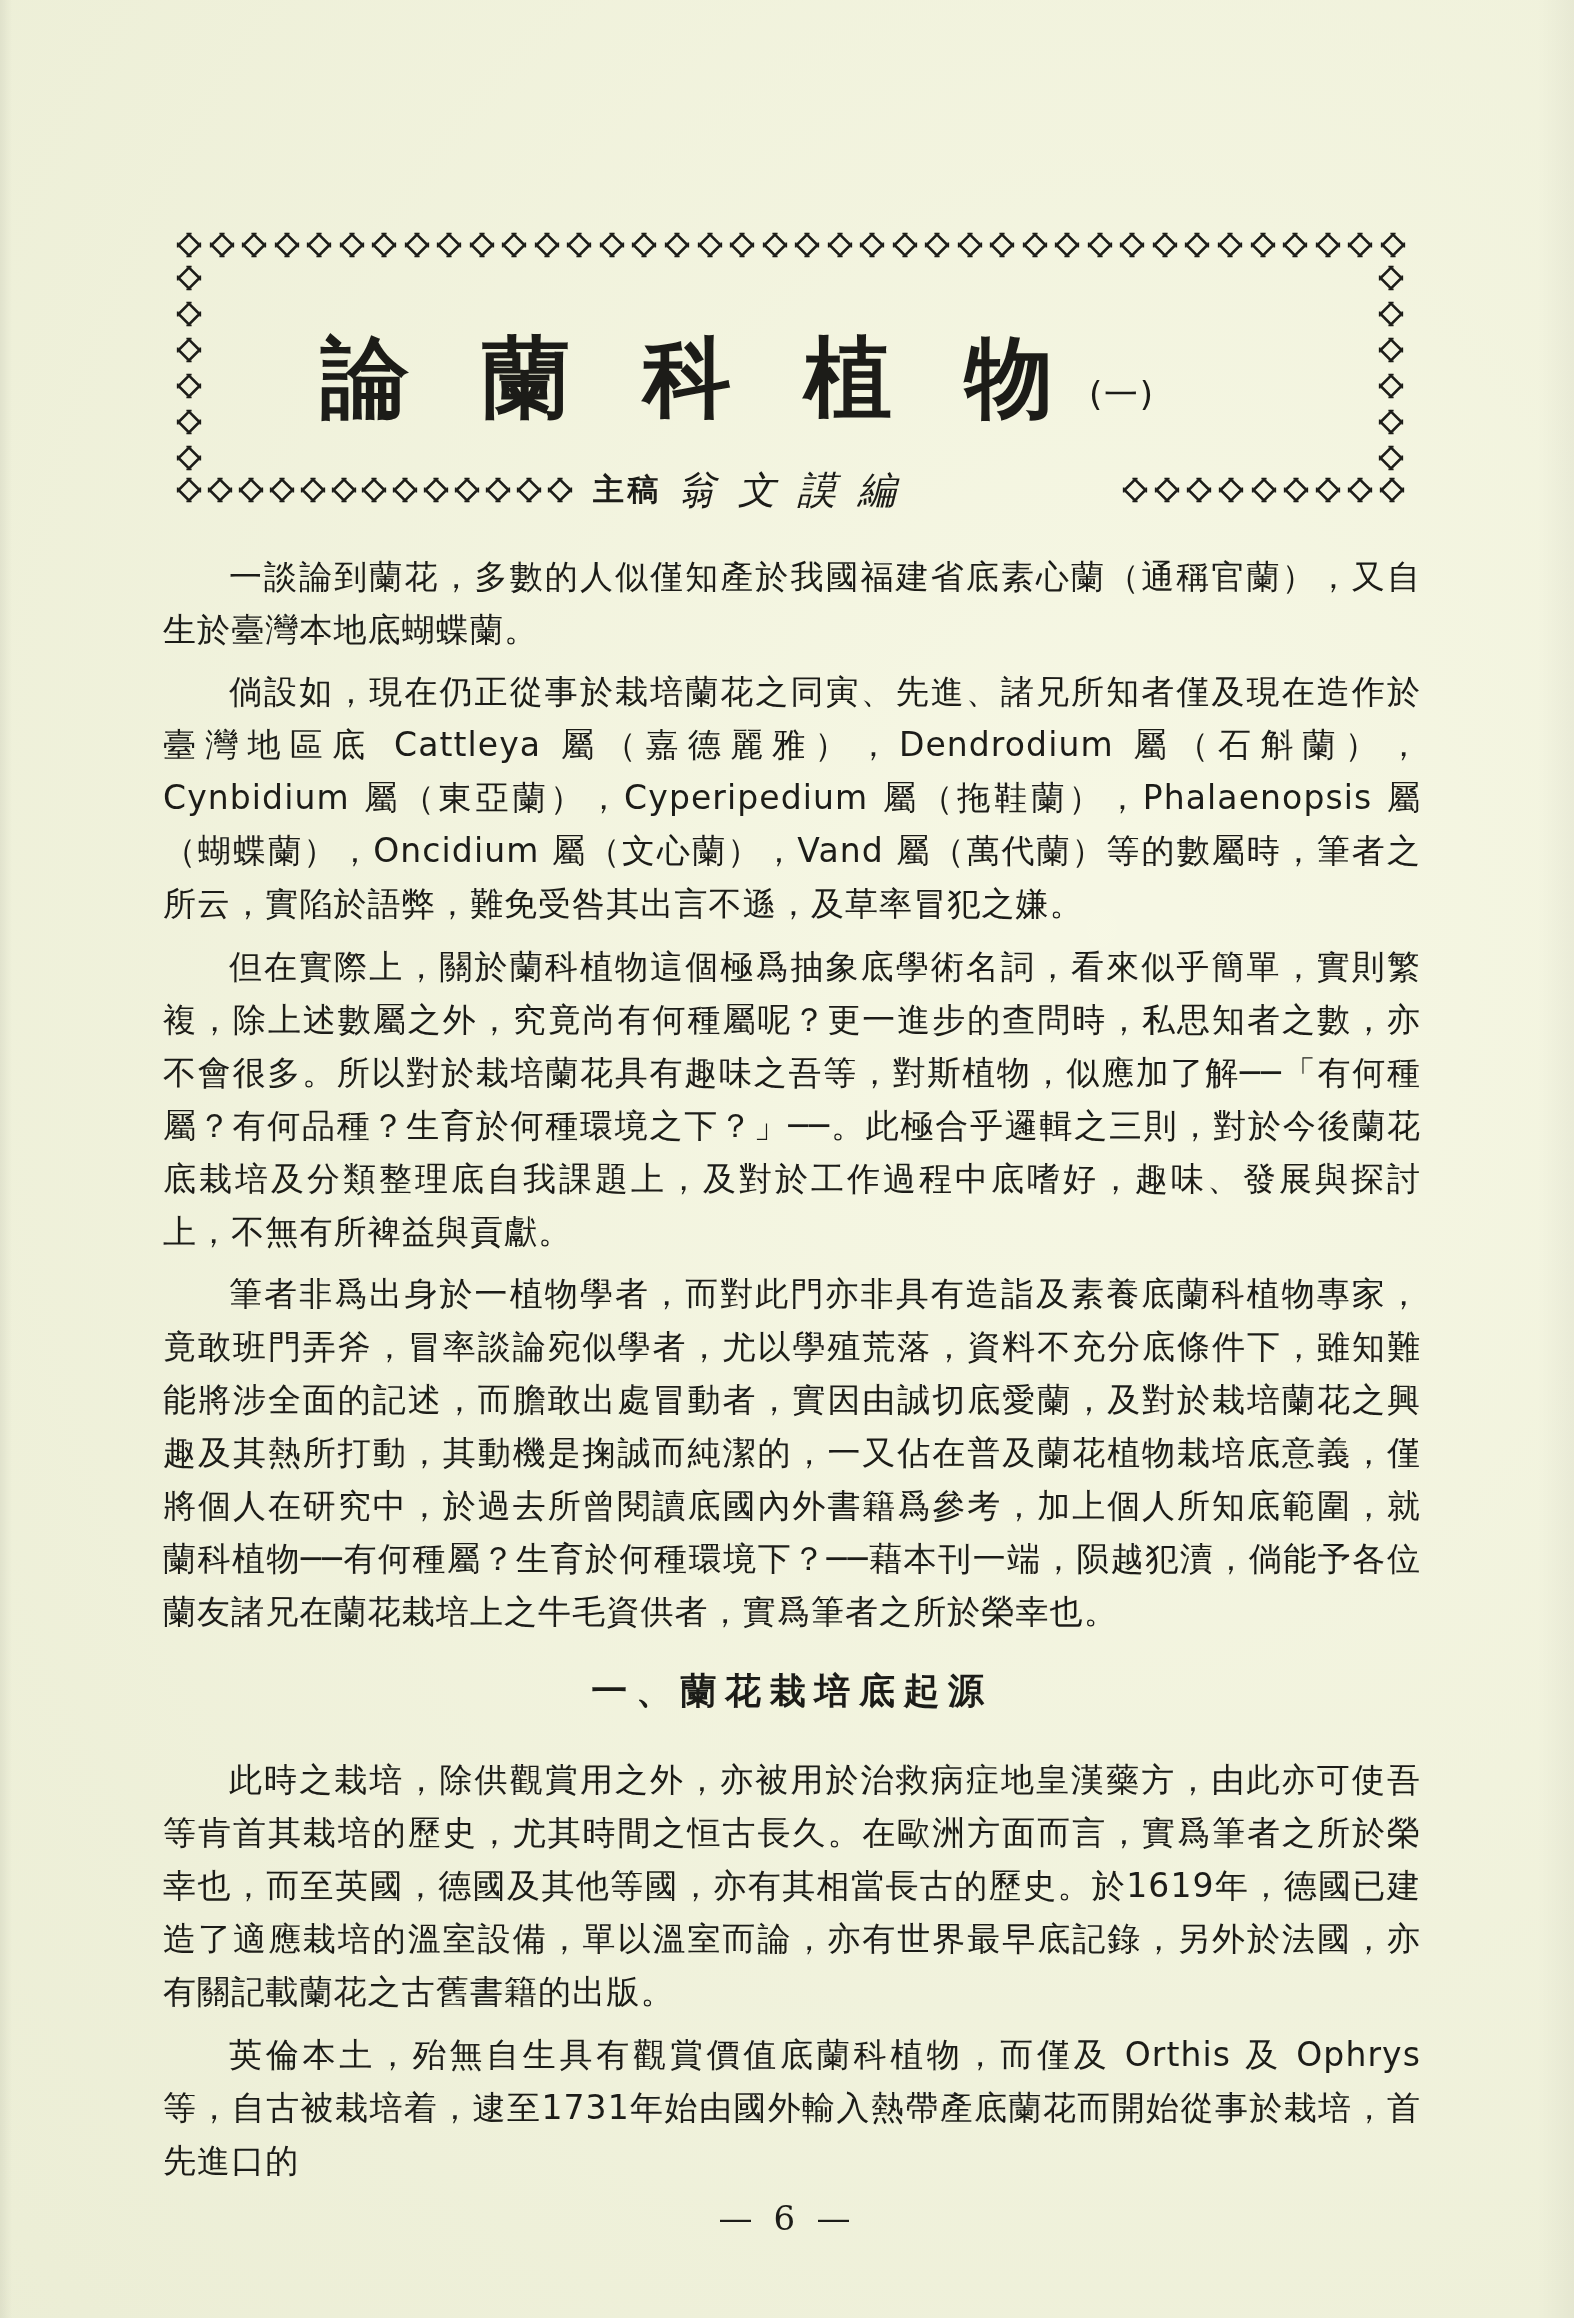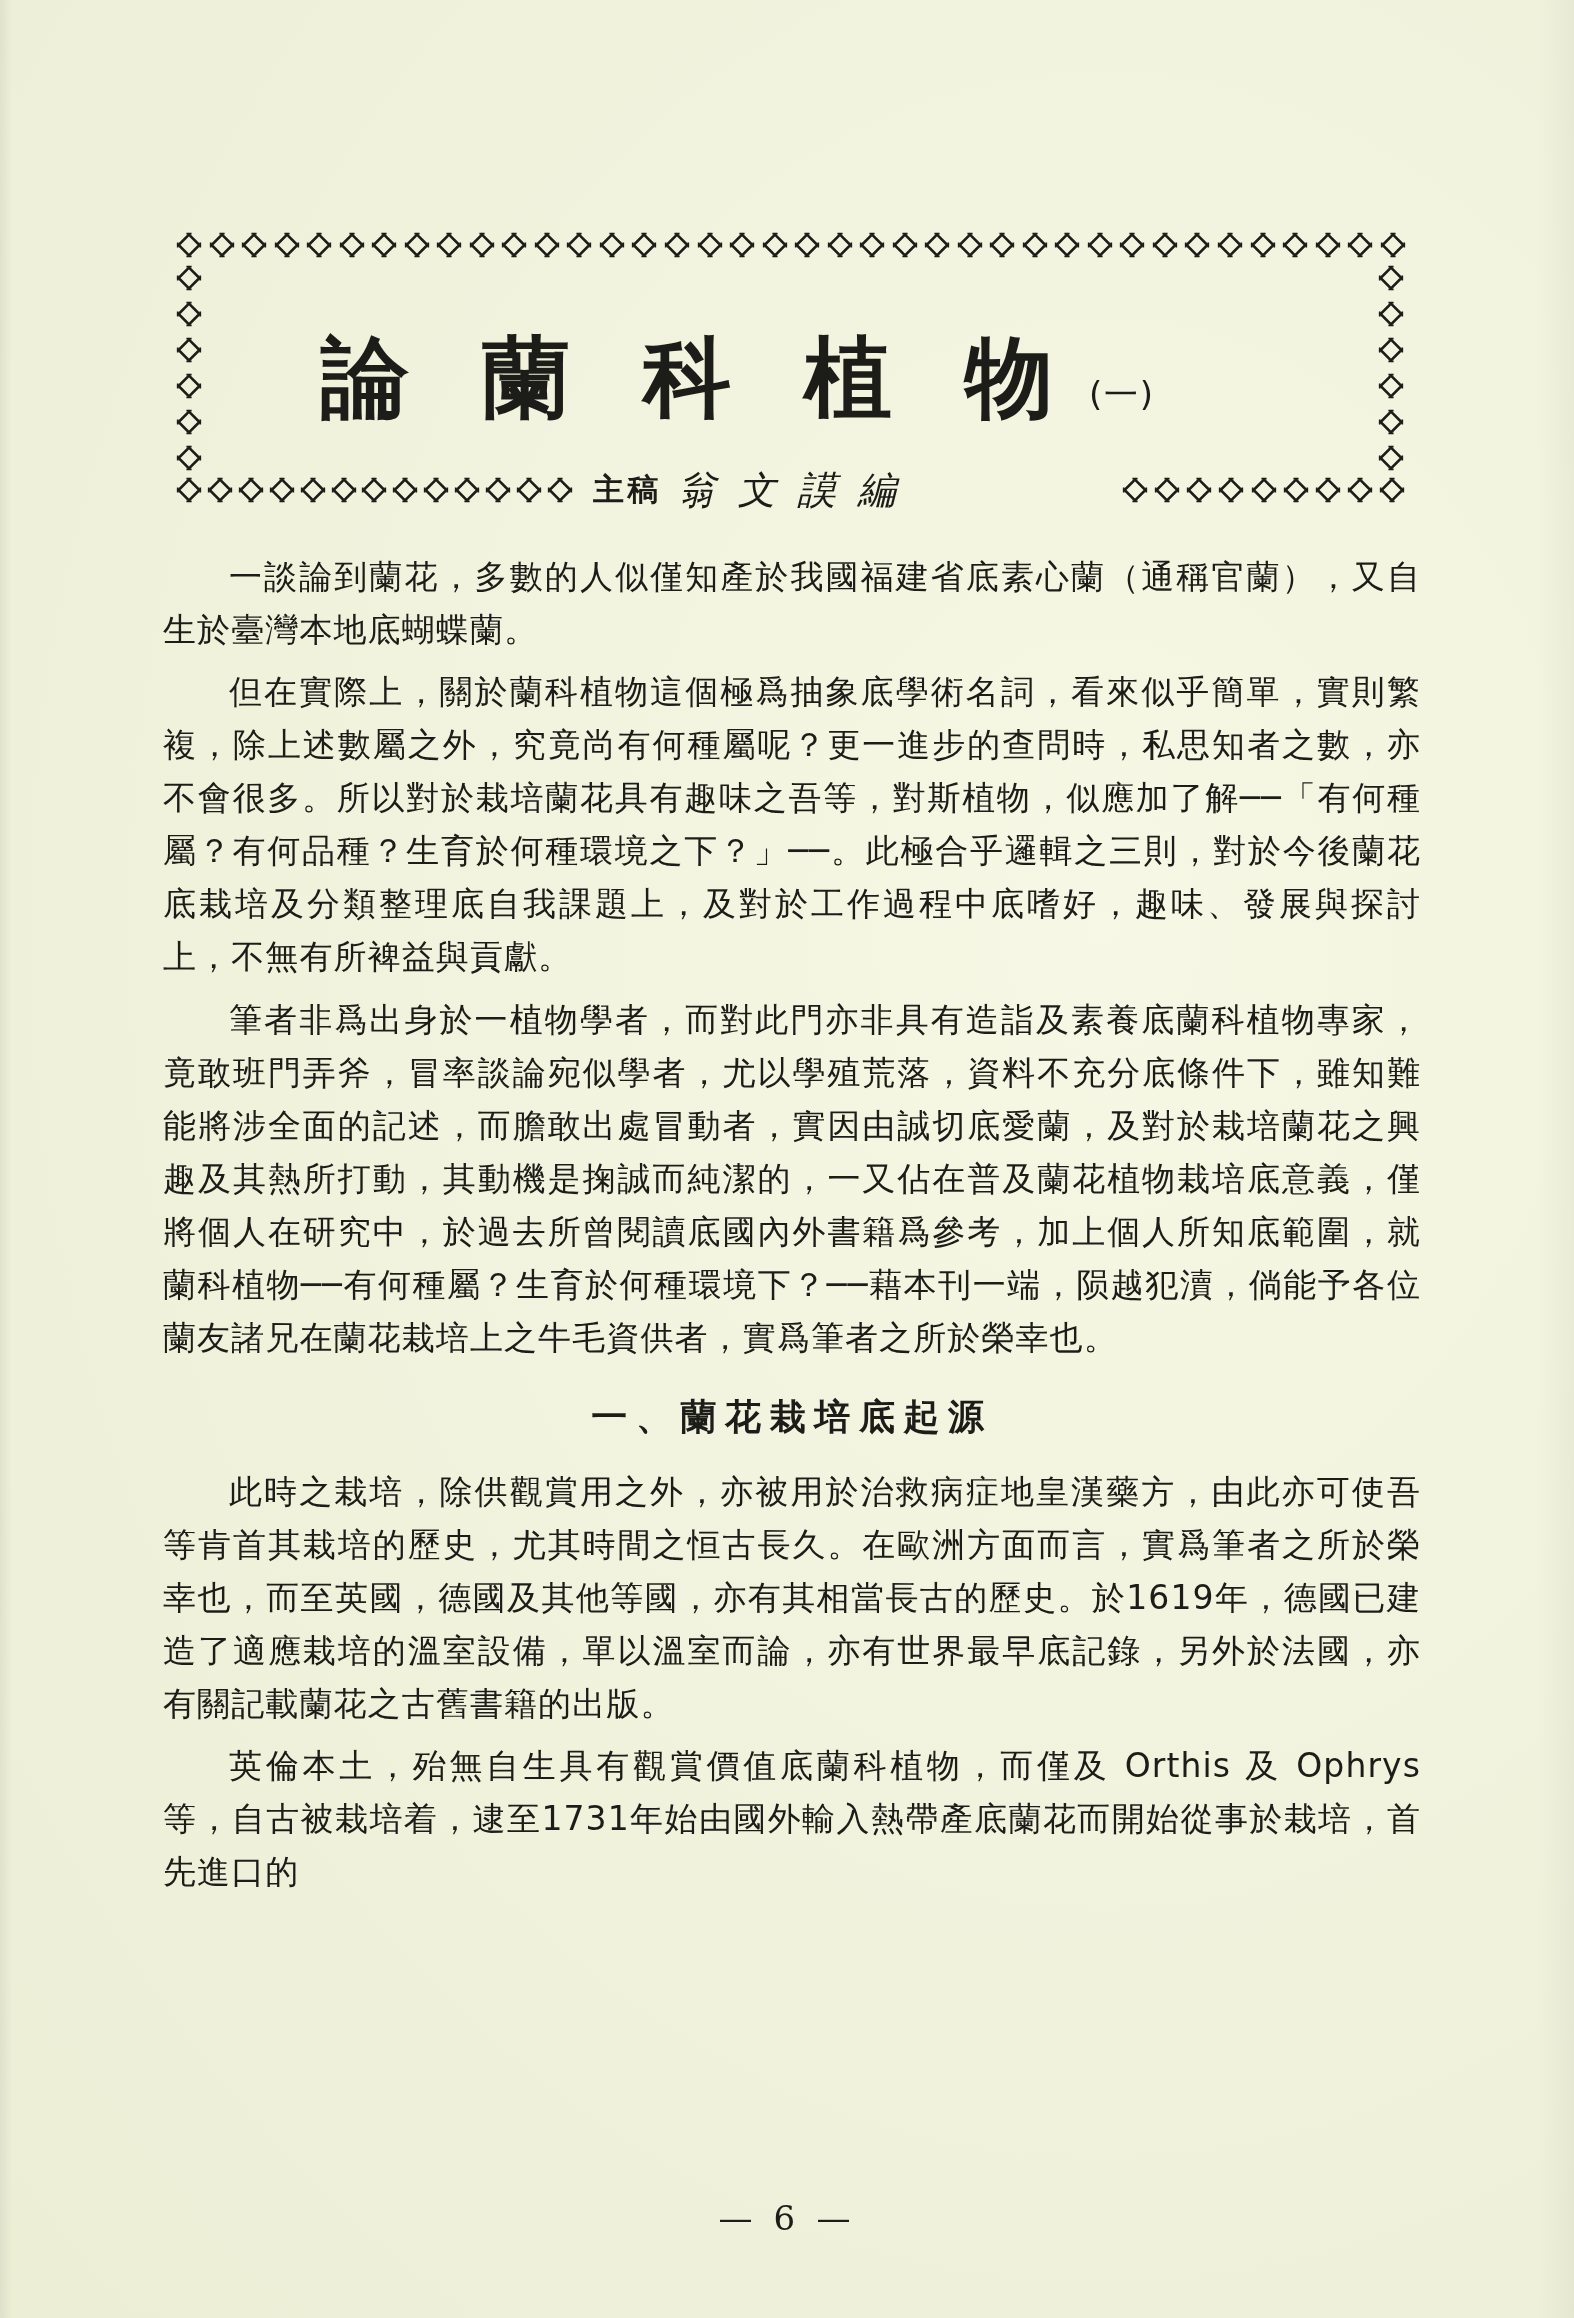--- a/index.html
+++ b/index.html
@@ -48,21 +48,21 @@
   .body {
     position:absolute; left:163px; top:550px; width:1258px;
     font-family:"DejaVu Sans", "Liberation Sans", sans-serif;
     font-size:33px; line-height:53px;
     text-align:justify; text-justify:inter-character;
     letter-spacing:1.1px;
   }
   .para { margin:0 0 9.4px 0; text-indent:2em; }
   .section-heading {
     text-align:center; font-weight:bold; font-size:36px; letter-spacing:8.6px;
-    margin:26px 0 22px 0; text-indent:0;
+    margin:26px 0 36px 0; text-indent:0;
     font-family:"DejaVu Sans", "Liberation Sans", sans-serif;
   }
 
   .page-number {
     position:absolute; left:0; width:1574px; top:2198px; text-align:center;
     font-family:"DejaVu Serif", "Liberation Serif", serif; font-size:34px; letter-spacing:5.2px;
   }
 </style>
 </head>
 <body>
@@ -523,20 +523,21 @@
     <span class="t-part">(一)</span>
   </div>
 
   <div class="byline">
     <span class="role">主稿</span>
     <span class="author">翁文謨編</span>
   </div>
 
   <div class="body">
     <p class="para">一談論到蘭花，多數的人似僅知產於我國福建省底素心蘭（通稱官蘭），又自生於臺灣本地底蝴蝶蘭。</p>
+    <p class="para">倘設如，現在仍正從事於栽培蘭花之同寅、先進、諸兄所知者僅及現在造作於臺灣地區底 Cattleya 屬（嘉德麗雅），Dendrodium 屬（石斛蘭），Cynbidium 屬（東亞蘭），Cyperipedium 屬（拖鞋蘭），Phalaenopsis 屬（蝴蝶蘭），Oncidium 屬（文心蘭），Vand 屬（萬代蘭）等的數屬時，筆者之所云，實陷於語弊，難免受咎其出言不遜，及草率冒犯之嫌。</p>
     <p class="para">但在實際上，關於蘭科植物這個極爲抽象底學術名詞，看來似乎簡單，實則繁複，除上述數屬之外，究竟尚有何種屬呢？更一進步的查問時，私思知者之數，亦不會很多。所以對於栽培蘭花具有趣味之吾等，對斯植物，似應加了解──「有何種屬？有何品種？生育於何種環境之下？」──。此極合乎邏輯之三則，對於今後蘭花底栽培及分類整理底自我課題上，及對於工作過程中底嗜好，趣味、發展與探討上，不無有所裨益與貢獻。</p>
     <p class="para">筆者非爲出身於一植物學者，而對此門亦非具有造詣及素養底蘭科植物專家，竟敢班門弄斧，冒率談論宛似學者，尤以學殖荒落，資料不充分底條件下，雖知難能將涉全面的記述，而膽敢出處冒動者，實因由誠切底愛蘭，及對於栽培蘭花之興趣及其熱所打動，其動機是掬誠而純潔的，一又佔在普及蘭花植物栽培底意義，僅將個人在研究中，於過去所曾閱讀底國內外書籍爲參考，加上個人所知底範圍，就蘭科植物──有何種屬？生育於何種環境下？──藉本刊一端，陨越犯瀆，倘能予各位蘭友諸兄在蘭花栽培上之牛毛資供者，實爲筆者之所於榮幸也。</p>
     <h2 class="section-heading">一、蘭花栽培底起源</h2>
     <p class="para">此時之栽培，除供觀賞用之外，亦被用於治救病症地皇漢藥方，由此亦可使吾等肯首其栽培的歷史，尤其時間之恒古長久。在歐洲方面而言，實爲筆者之所於榮幸也，而至英國，德國及其他等國，亦有其相當長古的歷史。於1619年，德國已建造了適應栽培的溫室設備，單以溫室而論，亦有世界最早底記錄，另外於法國，亦有關記載蘭花之古舊書籍的出版。</p>
     <p class="para">英倫本土，殆無自生具有觀賞價值底蘭科植物，而僅及 Orthis 及 Ophrys 等，自古被栽培着，逮至1731年始由國外輸入熱帶產底蘭花而開始從事於栽培，首先進口的</p>
   </div>
 
   <div class="page-number">— 6 —</div>
 </div>
 

